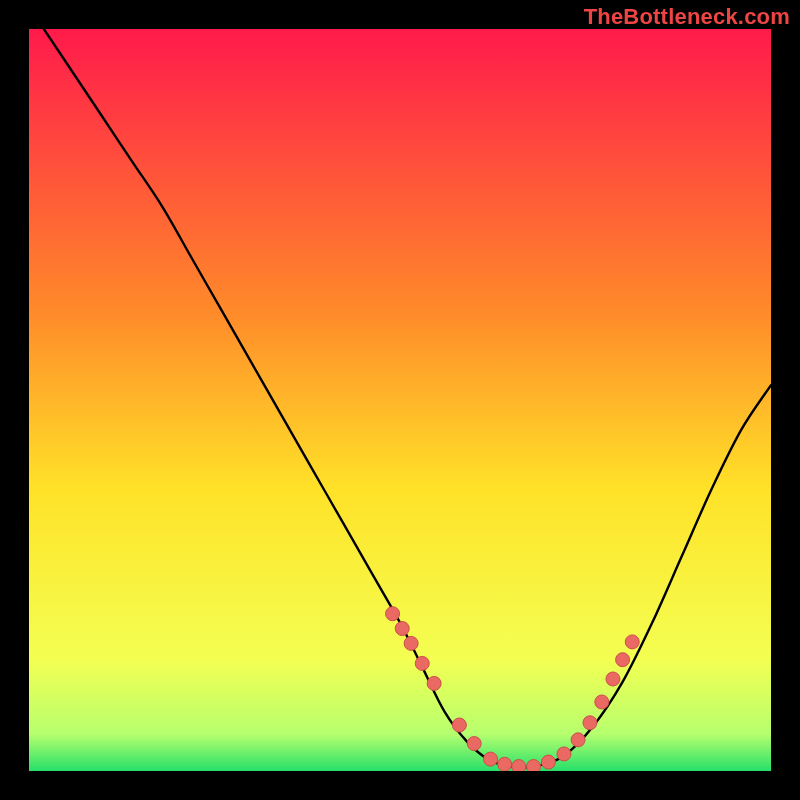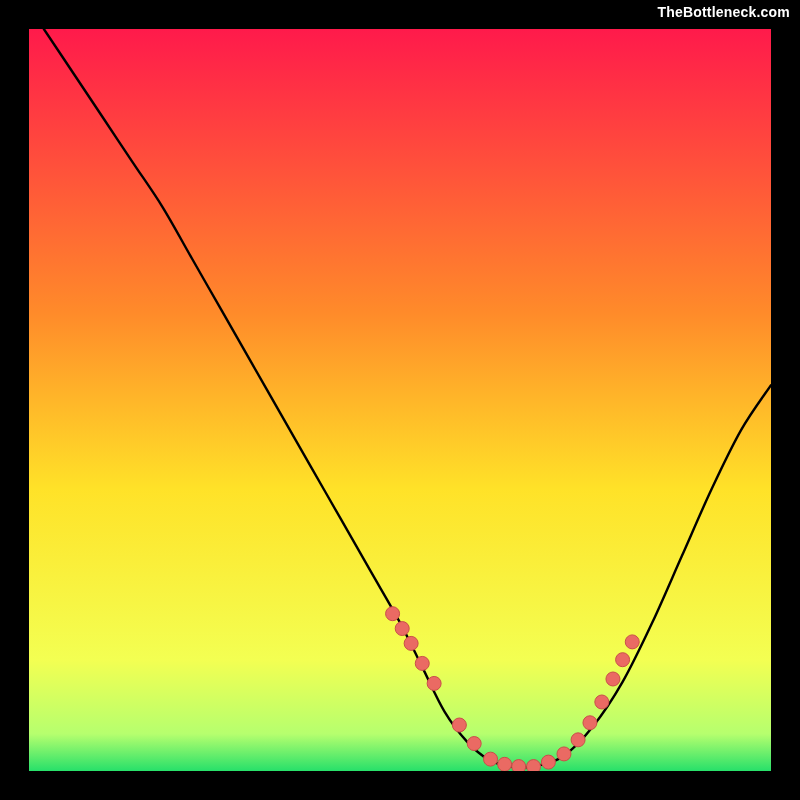--- a/index.html
+++ b/index.html
@@ -8,23 +8,23 @@
     position: relative;
     width: 800px;
     height: 800px;
     background: #000;
   }
   .watermark {
     position: absolute;
     top: 4px;
     right: 10px;
     font-family: Arial, Helvetica, sans-serif;
-    font-size: 14px;
+    font-size: 22px;
     font-weight: 600;
-    color: #ffffff;
+    color: #ef4444;
     letter-spacing: 0.2px;
   }
   .plot {
     position: absolute;
     left: 29px;
     top: 29px;
     width: 742px;
     height: 742px;
     overflow: hidden;
   }

